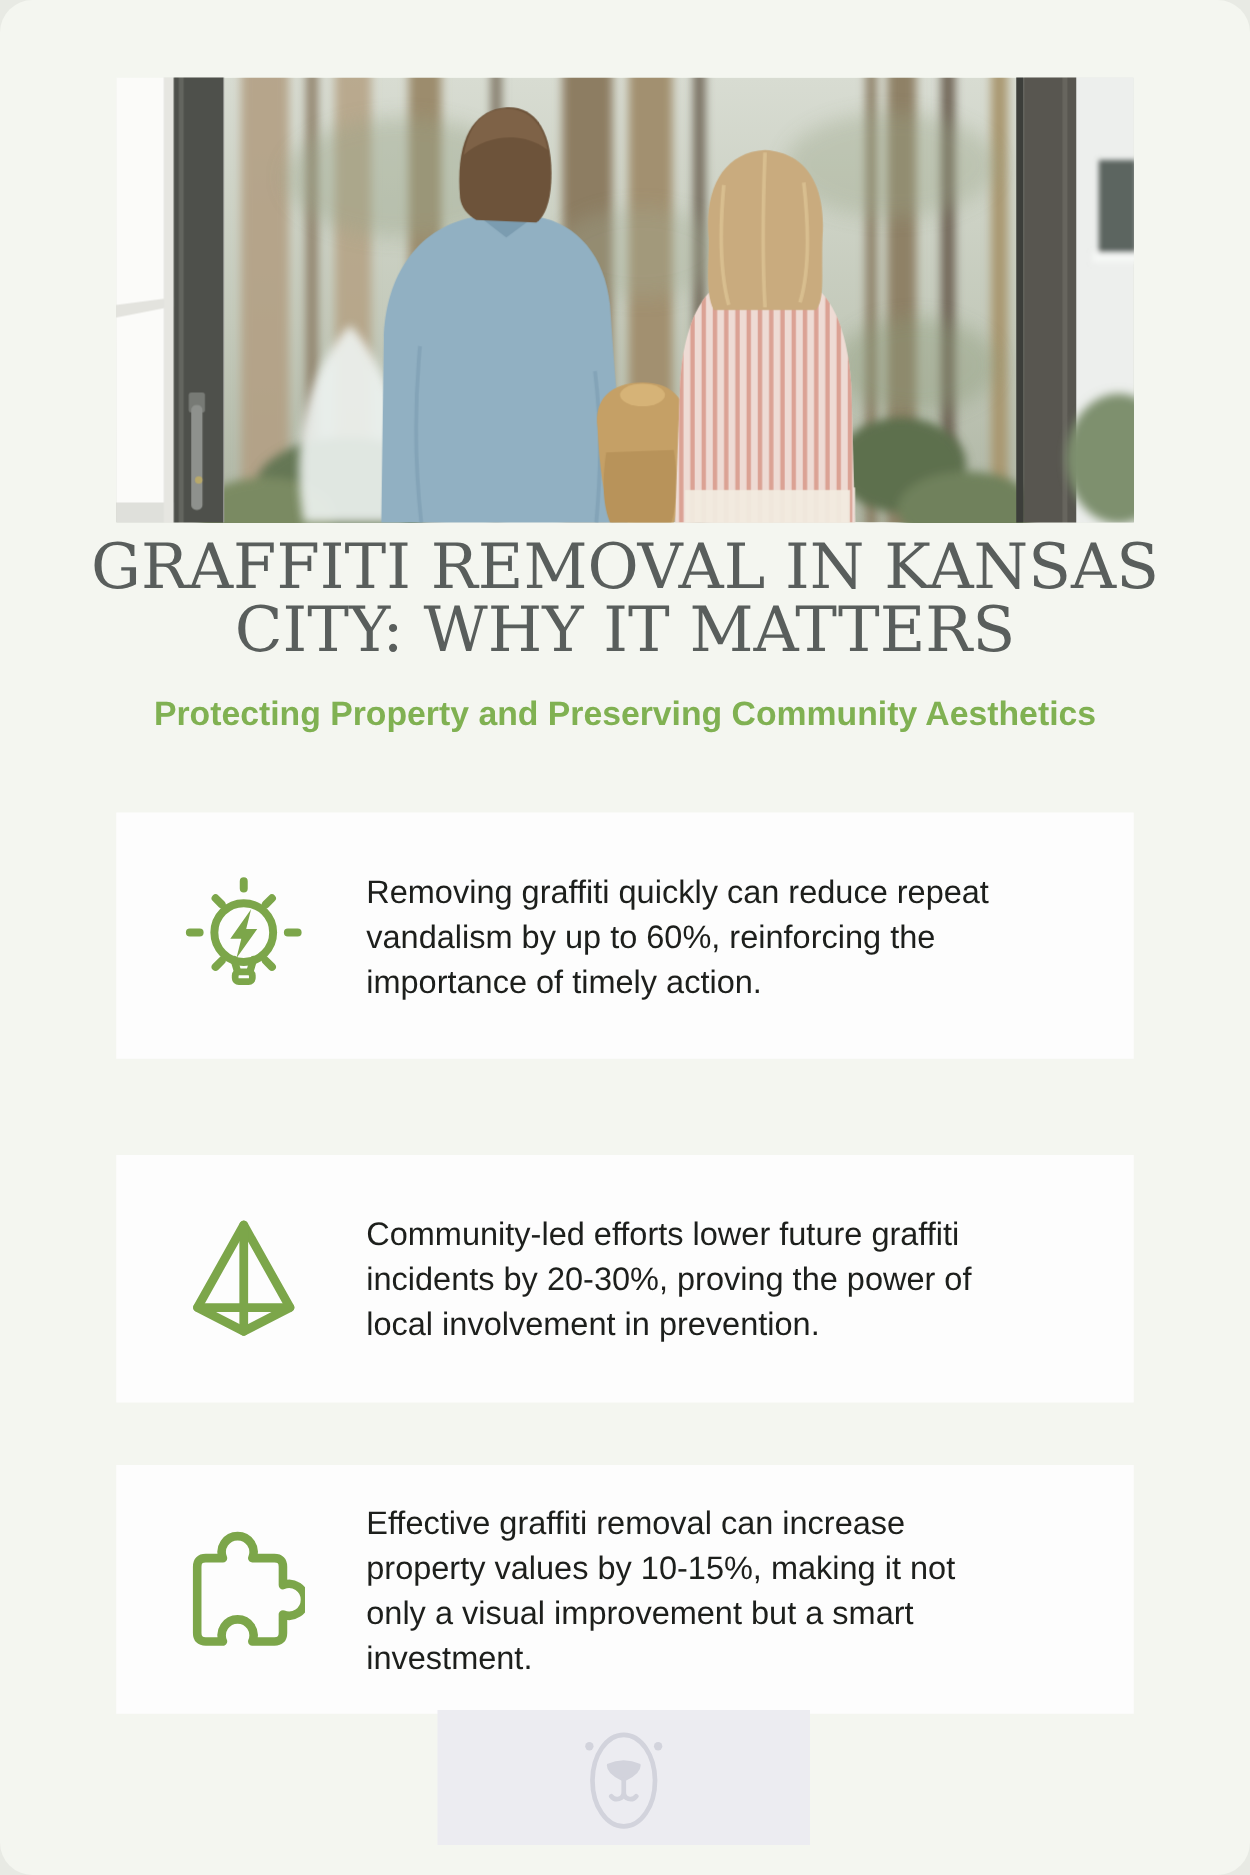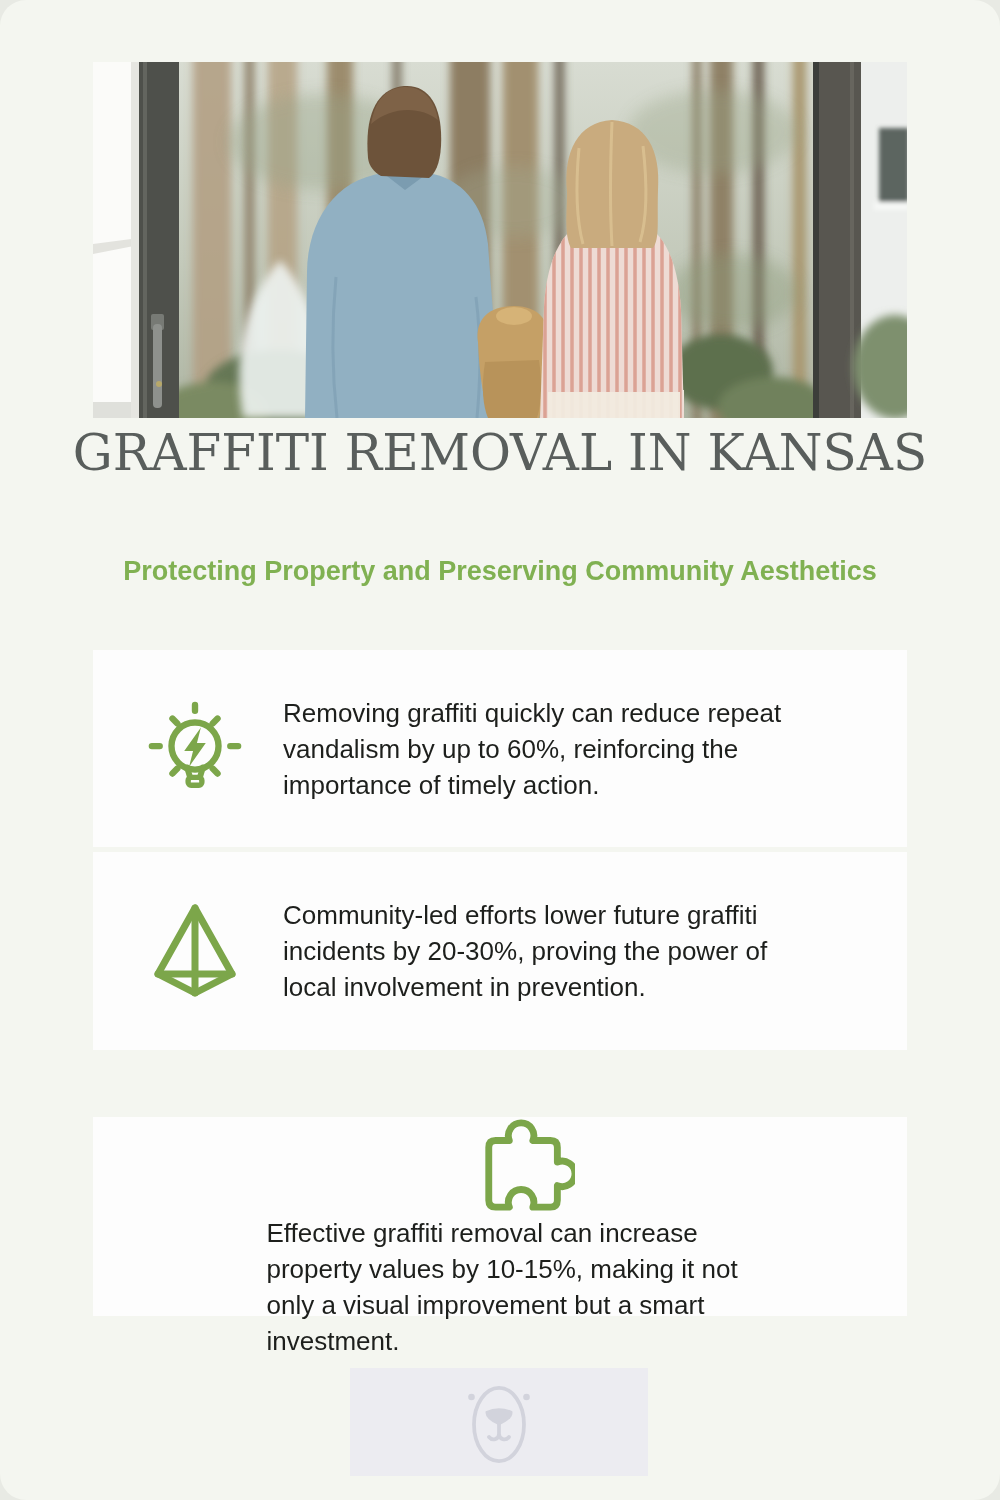--- a/index.html
+++ b/index.html
@@ -21,28 +21,28 @@
   .title .tl{display:block;white-space:nowrap;}
   .subtitle{
     position:absolute;left:0;top:556px;width:1000px;text-align:center;
     font-size:27px;line-height:30px;color:#80b152;font-weight:700;
   }
   .card{
     position:absolute;left:93px;width:814px;background:#fdfdfd;
     display:flex;align-items:center;
   }
   .card1{top:650px;height:197px;}
-  .card2{top:852px;height:198px;}
-  .card3{top:1117px;height:199px;flex-direction:column;}
+  .card2{top:924px;height:198px;}
+  .card3{top:1172px;height:199px;}
   .icon-box{
     flex:none;width:100px;margin-left:52px;
     display:flex;align-items:center;justify-content:center;
   }
   .card-text{
-    margin:0 0 0 38px;width:505px;
+    margin:0 0 0 48px;width:505px;
     font-size:26px;line-height:36px;color:#1d1f1c;font-weight:400;
   }
   .footer-bar{
     position:absolute;left:350px;top:1368px;width:298px;height:108px;
     background:#ececf1;display:flex;align-items:center;justify-content:center;
   }
 </style>
 </head>
 <body>
 
@@ -143,20 +143,21 @@
         <rect x="50" y="0" width="4" height="356" fill="#63655f"></rect>
         <rect x="58" y="252" width="13" height="16" rx="2" fill="#777a75"></rect>
         <rect x="60" y="262" width="9" height="84" rx="4" fill="#8e918d"></rect>
         <circle cx="66" cy="322" r="3" fill="#b7a86a"></circle>
       </g>
     </svg>
   </div>
 
   <h1 class="title">
     <span class="tl">GRAFFITI REMOVAL IN KANSAS</span>
+    <span class="tl">CITY: WHY IT MATTERS</span>
   </h1>
 
   <div class="subtitle">Protecting Property and Preserving Community Aesthetics</div>
 
   <section class="card card1">
     <div class="icon-box">
       <svg width="98" height="98" viewBox="0 0 100 100" fill="none" stroke="#7ca64a" stroke-linecap="round" stroke-linejoin="round">
         <circle cx="50" cy="47" r="24" stroke-width="6.5"></circle>
         <path d="M56,28 L39,52 L48,52 L44,68 L61,44 L52,44 Z" fill="#7ca64a" stroke="none"></path>
         <path d="M42,69 L45,79 M58,69 L55,79" stroke-width="6"></path>

